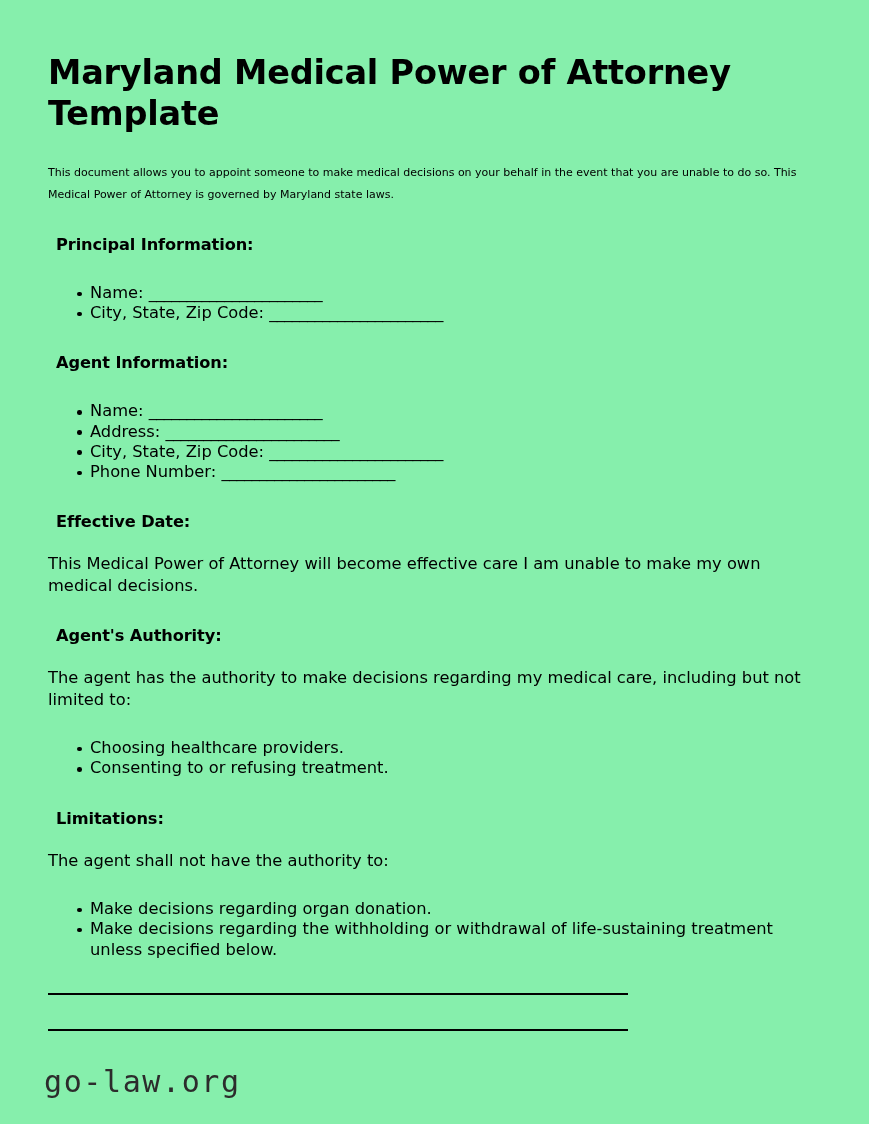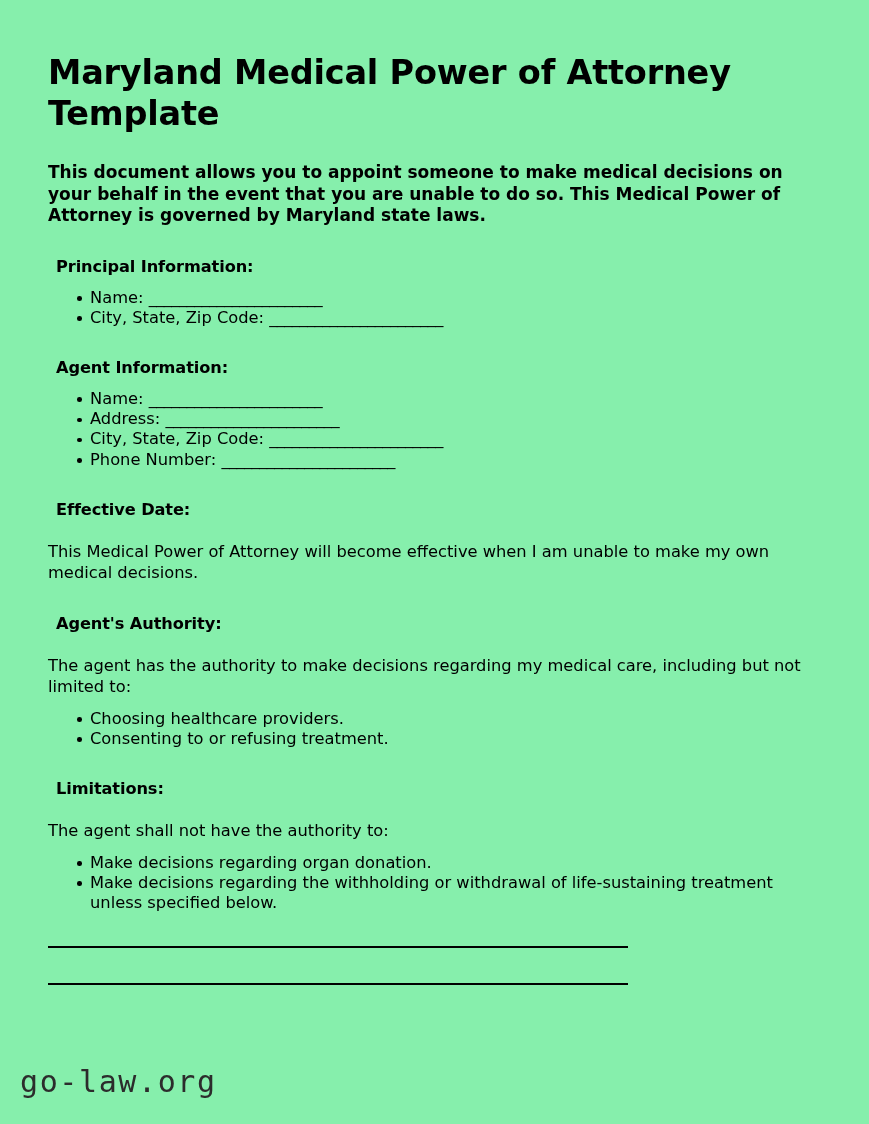--- a/index.html
+++ b/index.html
@@ -34,45 +34,44 @@
     font-family: "DejaVu Sans", "Liberation Sans", sans-serif;
     font-size: 33.5px;
     font-weight: bold;
     line-height: 41px;
     letter-spacing: -0.2px;
     margin: 0 0 0 0;
     padding: 0;
     color: #000;
   }
   p.intro {
-    font-size: 17px;
+    font-size: 11px;
     line-height: 21.5px;
     margin: 28px 0 0 0;
     padding: 0;
     width: 757px;
-    font-weight: bold;
   }
   h2.section {
     font-size: 16.2px;
     font-weight: bold;
     line-height: 20px;
     margin: 30px 0 0 8px;
     padding: 0;
     letter-spacing: -0.1px;
   }
   p.para {
     font-size: 16.3px;
     line-height: 21.5px;
     margin: 21px 0 0 0;
     padding: 0;
     width: 757px;
   }
   ul.bullets {
     list-style: none;
-    margin: 11px 0 0 0;
+    margin: 28px 0 0 0;
     padding: 0;
   }
   ul.bullets li {
     position: relative;
     font-size: 16.3px;
     line-height: 20.2px;
     padding-left: 42px;
     margin: 0;
     width: 715px;
   }
@@ -103,21 +102,21 @@
     top: 13px;
     width: 580px;
     height: 2.2px;
     background: #000;
   }
   .ruleline.second {
     margin-top: 15px;
   }
   .watermark {
     position: absolute;
-    left: 20px;
+    left: 44px;
     top: 1064px;
     font-family: "DejaVu Sans Mono", "Liberation Mono", monospace;
     font-size: 30px;
     line-height: 36px;
     letter-spacing: 1.6px;
     color: #2c2c2c;
     white-space: nowrap;
   }
 </style>
 </head>
@@ -138,21 +137,21 @@
 
     <h2 class="section">Agent Information:</h2>
     <ul class="bullets">
       <li><span>Name:</span> <span class="blank">_______________________</span></li>
       <li><span>Address:</span> <span class="blank">_______________________</span></li>
       <li><span>City, State, Zip Code:</span> <span class="blank">_______________________</span></li>
       <li><span>Phone Number:</span> <span class="blank">_______________________</span></li>
     </ul>
 
     <h2 class="section">Effective Date:</h2>
-    <p class="para">This Medical Power of Attorney will become effective when I am unable to make my own medical decisions.</p>
+    <p class="para">This Medical Power of Attorney will become effective care I am unable to make my own medical decisions.</p>
 
     <h2 class="section">Agent's Authority:</h2>
     <p class="para">The agent has the authority to make decisions regarding my medical care, including but not limited to:</p>
     <ul class="bullets">
       <li>Choosing healthcare providers.</li>
       <li>Consenting to or refusing treatment.</li>
     </ul>
 
     <h2 class="section">Limitations:</h2>
     <p class="para">The agent shall not have the authority to:</p>

